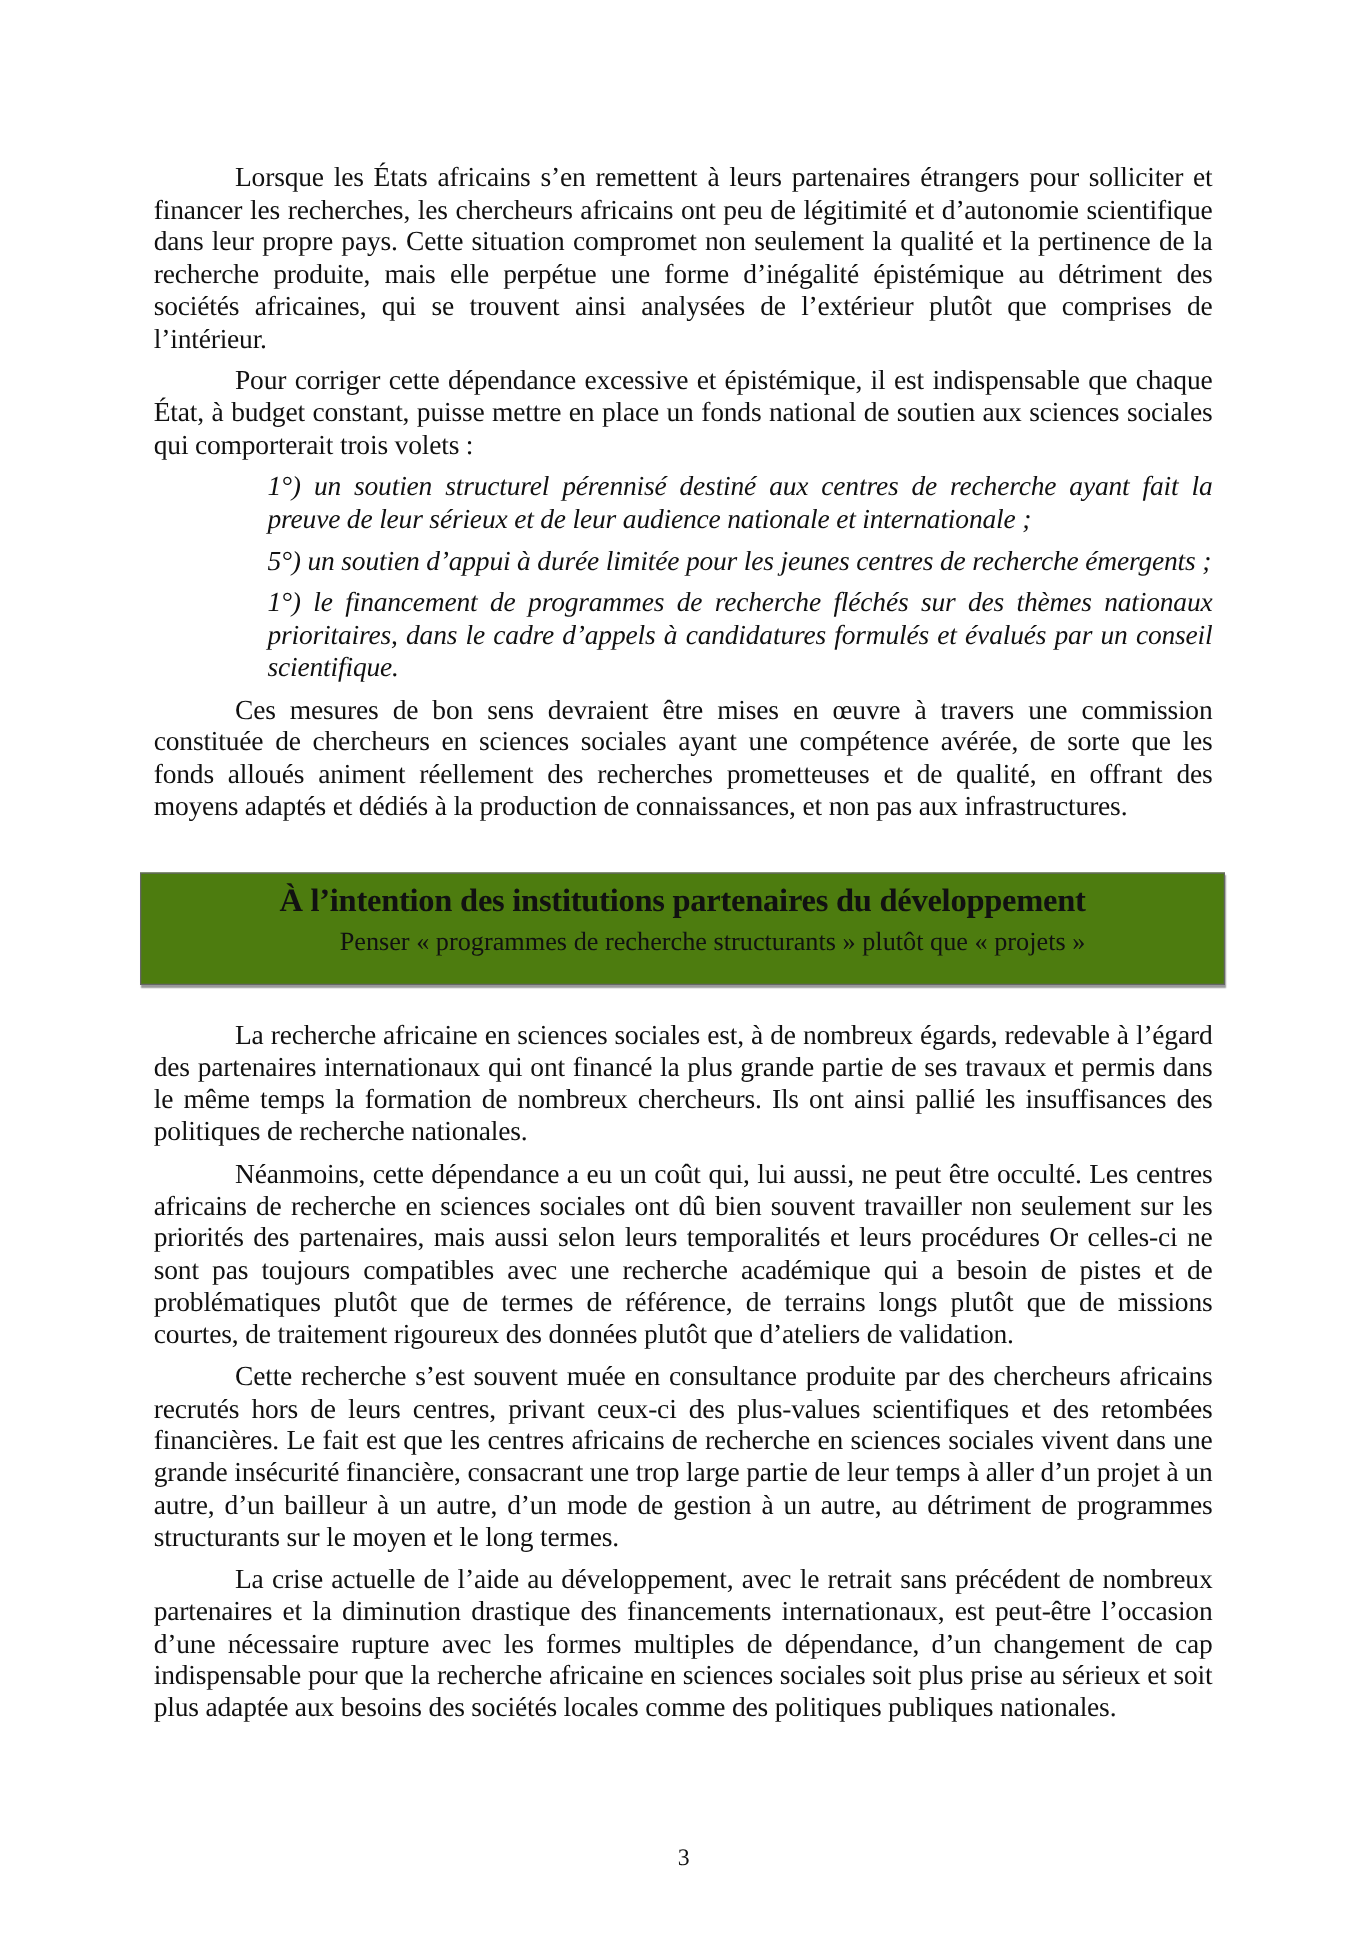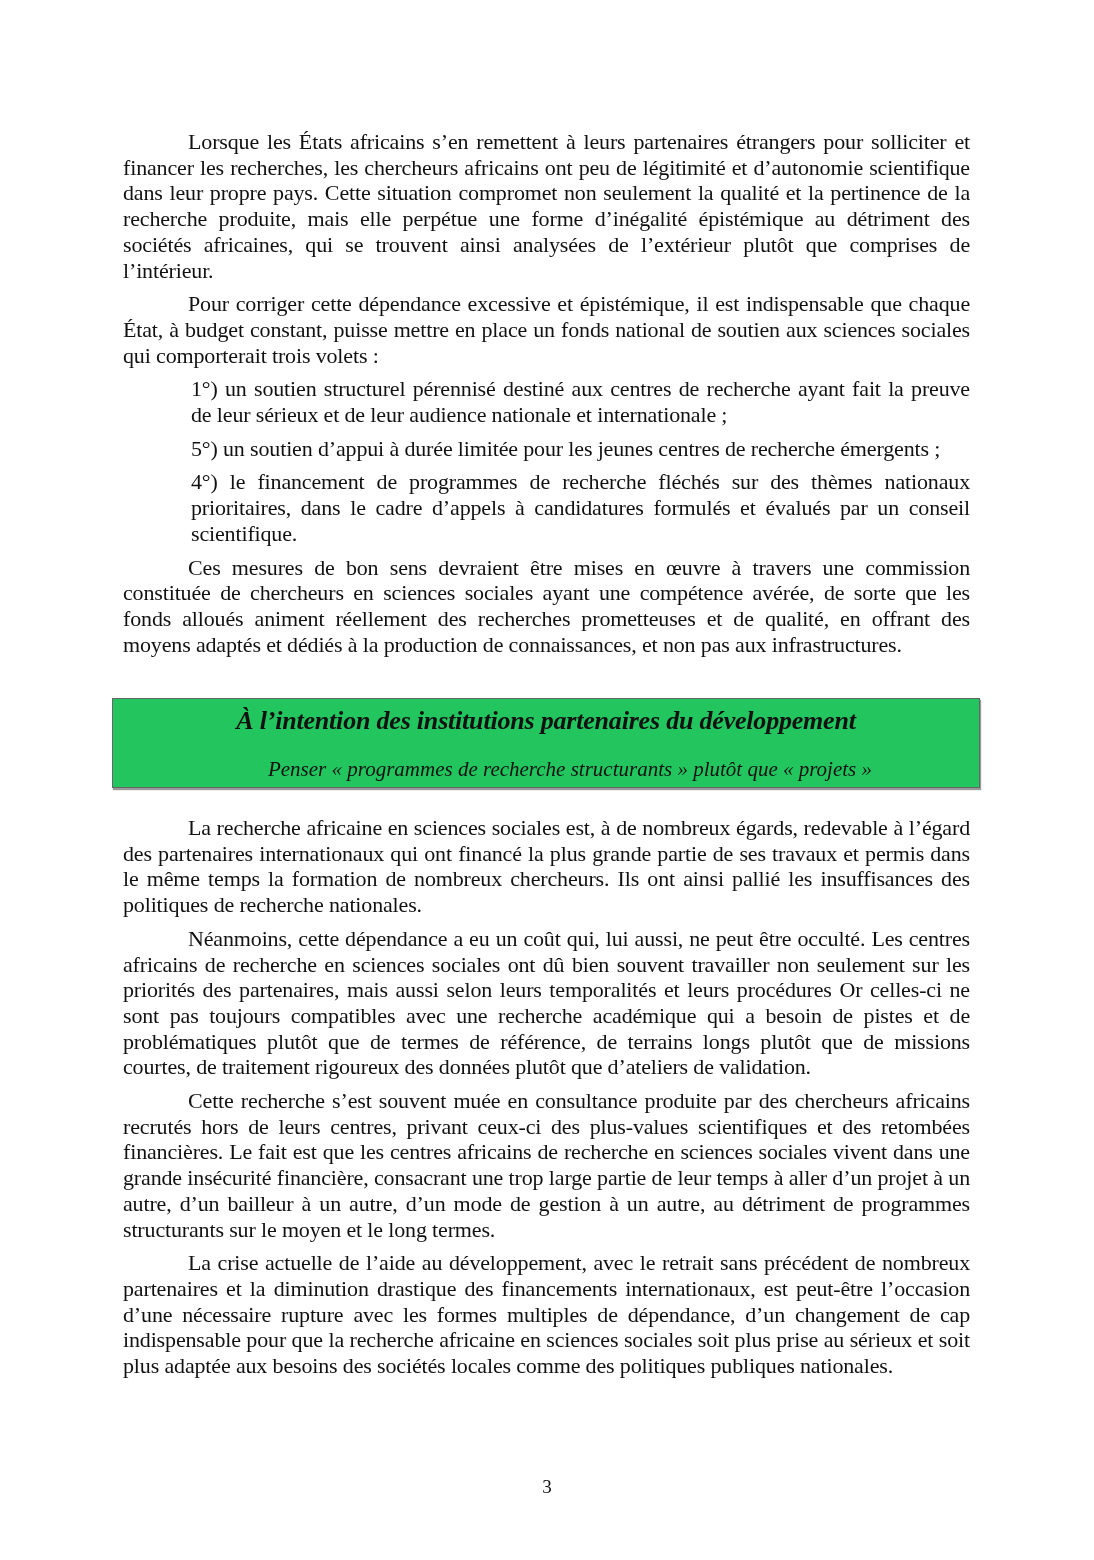--- a/index.html
+++ b/index.html
@@ -13,58 +13,59 @@
     }
     p {
       margin: 0 0 8px 0;
       font-size: 22px;
       line-height: 25.7px;
       text-align: justify;
       text-indent: 65px;
       letter-spacing: -0.15px;
     }
     p.list-item {
-      margin-left: 68px;
+      margin-left: 91px;
       text-indent: 0;
+      font-style: italic;
     }
     .callout {
       position: absolute; left: 112px; top: 698px; width: 866px; height: 88px;
       background: #fcc9ae;
       border: 1.5px solid #666666;
       box-shadow: 1px 2px 1px #999999;
       text-align: center;
     }
     .callout-title {
       font-weight: bold; font-size: 26px; margin-top: 6px; line-height: 32px;
       letter-spacing: -0.2px;
     }
     .callout-subtitle {
-      font-size: 21px; line-height: 28px; margin-top: 18px; padding-left: 48px;
+      font-size: 21px; line-height: 28px; margin-top: 2px; padding-left: 48px;
     }
     .section-two {
       position: absolute; left: 123px; top: 815px; width: 847px;
     }
     .page-number {
       position: absolute; left: 0; width: 1094px; top: 1476px;
       text-align: center; font-size: 19px;
     }
   </style>
 </head>
 <body>
 
 <div class="page-content">
   <p>Lorsque les États africains s’en remettent à leurs partenaires étrangers pour solliciter et financer les recherches, les chercheurs africains ont peu de légitimité et d’autonomie scientifique dans leur propre pays. Cette situation compromet non seulement la qualité et la pertinence de la recherche produite, mais elle perpétue une forme d’inégalité épistémique au détriment des sociétés africaines, qui se trouvent ainsi analysées de l’extérieur plutôt que comprises de l’intérieur.</p>
   <p>Pour corriger cette dépendance excessive et épistémique, il est indispensable que chaque État, à budget constant, puisse mettre en place un fonds national de soutien aux sciences sociales qui comporterait trois volets :</p>
   <p class="list-item">1°) un soutien structurel pérennisé destiné aux centres de recherche ayant fait la preuve de leur sérieux et de leur audience nationale et internationale ;</p>
   <p class="list-item">5°) un soutien d’appui à durée limitée pour les jeunes centres de recherche émergents ;</p>
-  <p class="list-item">4°) le financement de programmes de recherche fléchés sur des thèmes nationaux prioritaires, dans le cadre d’appels à candidatures formulés et évalués par un conseil scientifique.</p>
+  <p class="list-item">1°) le financement de programmes de recherche fléchés sur des thèmes nationaux prioritaires, dans le cadre d’appels à candidatures formulés et évalués par un conseil scientifique.</p>
   <p>Ces mesures de bon sens devraient être mises en œuvre à travers une commission constituée de chercheurs en sciences sociales ayant une compétence avérée, de sorte que les fonds alloués animent réellement des recherches prometteuses et de qualité, en offrant des moyens adaptés et dédiés à la production de connaissances, et non pas aux infrastructures.</p>
 </div>
 
-<div class="callout" style="background: #22c55e; font-style: italic;">
+<div class="callout" style="background: #4d7c0f;">
   <div class="callout-title">À l’intention des institutions partenaires du développement</div>
   <div class="callout-subtitle">Penser « programmes de recherche structurants » plutôt que « projets »</div>
 </div>
 
 <div class="section-two">
   <p>La recherche africaine en sciences sociales est, à de nombreux égards, redevable à l’égard des partenaires internationaux qui ont financé la plus grande partie de ses travaux et permis dans le même temps la formation de nombreux chercheurs. Ils ont ainsi pallié les insuffisances des politiques de recherche nationales.</p>
   <p>Néanmoins, cette dépendance a eu un coût qui, lui aussi, ne peut être occulté. Les centres africains de recherche en sciences sociales ont dû bien souvent travailler non seulement sur les priorités des partenaires, mais aussi selon leurs temporalités et leurs procédures Or celles-ci ne sont pas toujours compatibles avec une recherche académique qui a besoin de pistes et de problématiques plutôt que de termes de référence, de terrains longs plutôt que de missions courtes, de traitement rigoureux des données plutôt que d’ateliers de validation.</p>
   <p>Cette recherche s’est souvent muée en consultance produite par des chercheurs africains recrutés hors de leurs centres, privant ceux-ci des plus-values scientifiques et des retombées financières. Le fait est que les centres africains de recherche en sciences sociales vivent dans une grande insécurité financière, consacrant une trop large partie de leur temps à aller d’un projet à un autre, d’un bailleur à un autre, d’un mode de gestion à un autre, au détriment de programmes structurants sur le moyen et le long termes.</p>
   <p>La crise actuelle de l’aide au développement, avec le retrait sans précédent de nombreux partenaires et la diminution drastique des financements internationaux, est peut-être l’occasion d’une nécessaire rupture avec les formes multiples de dépendance, d’un changement de cap indispensable pour que la recherche africaine en sciences sociales soit plus prise au sérieux et soit plus adaptée aux besoins des sociétés locales comme des politiques publiques nationales.</p>
 </div>

